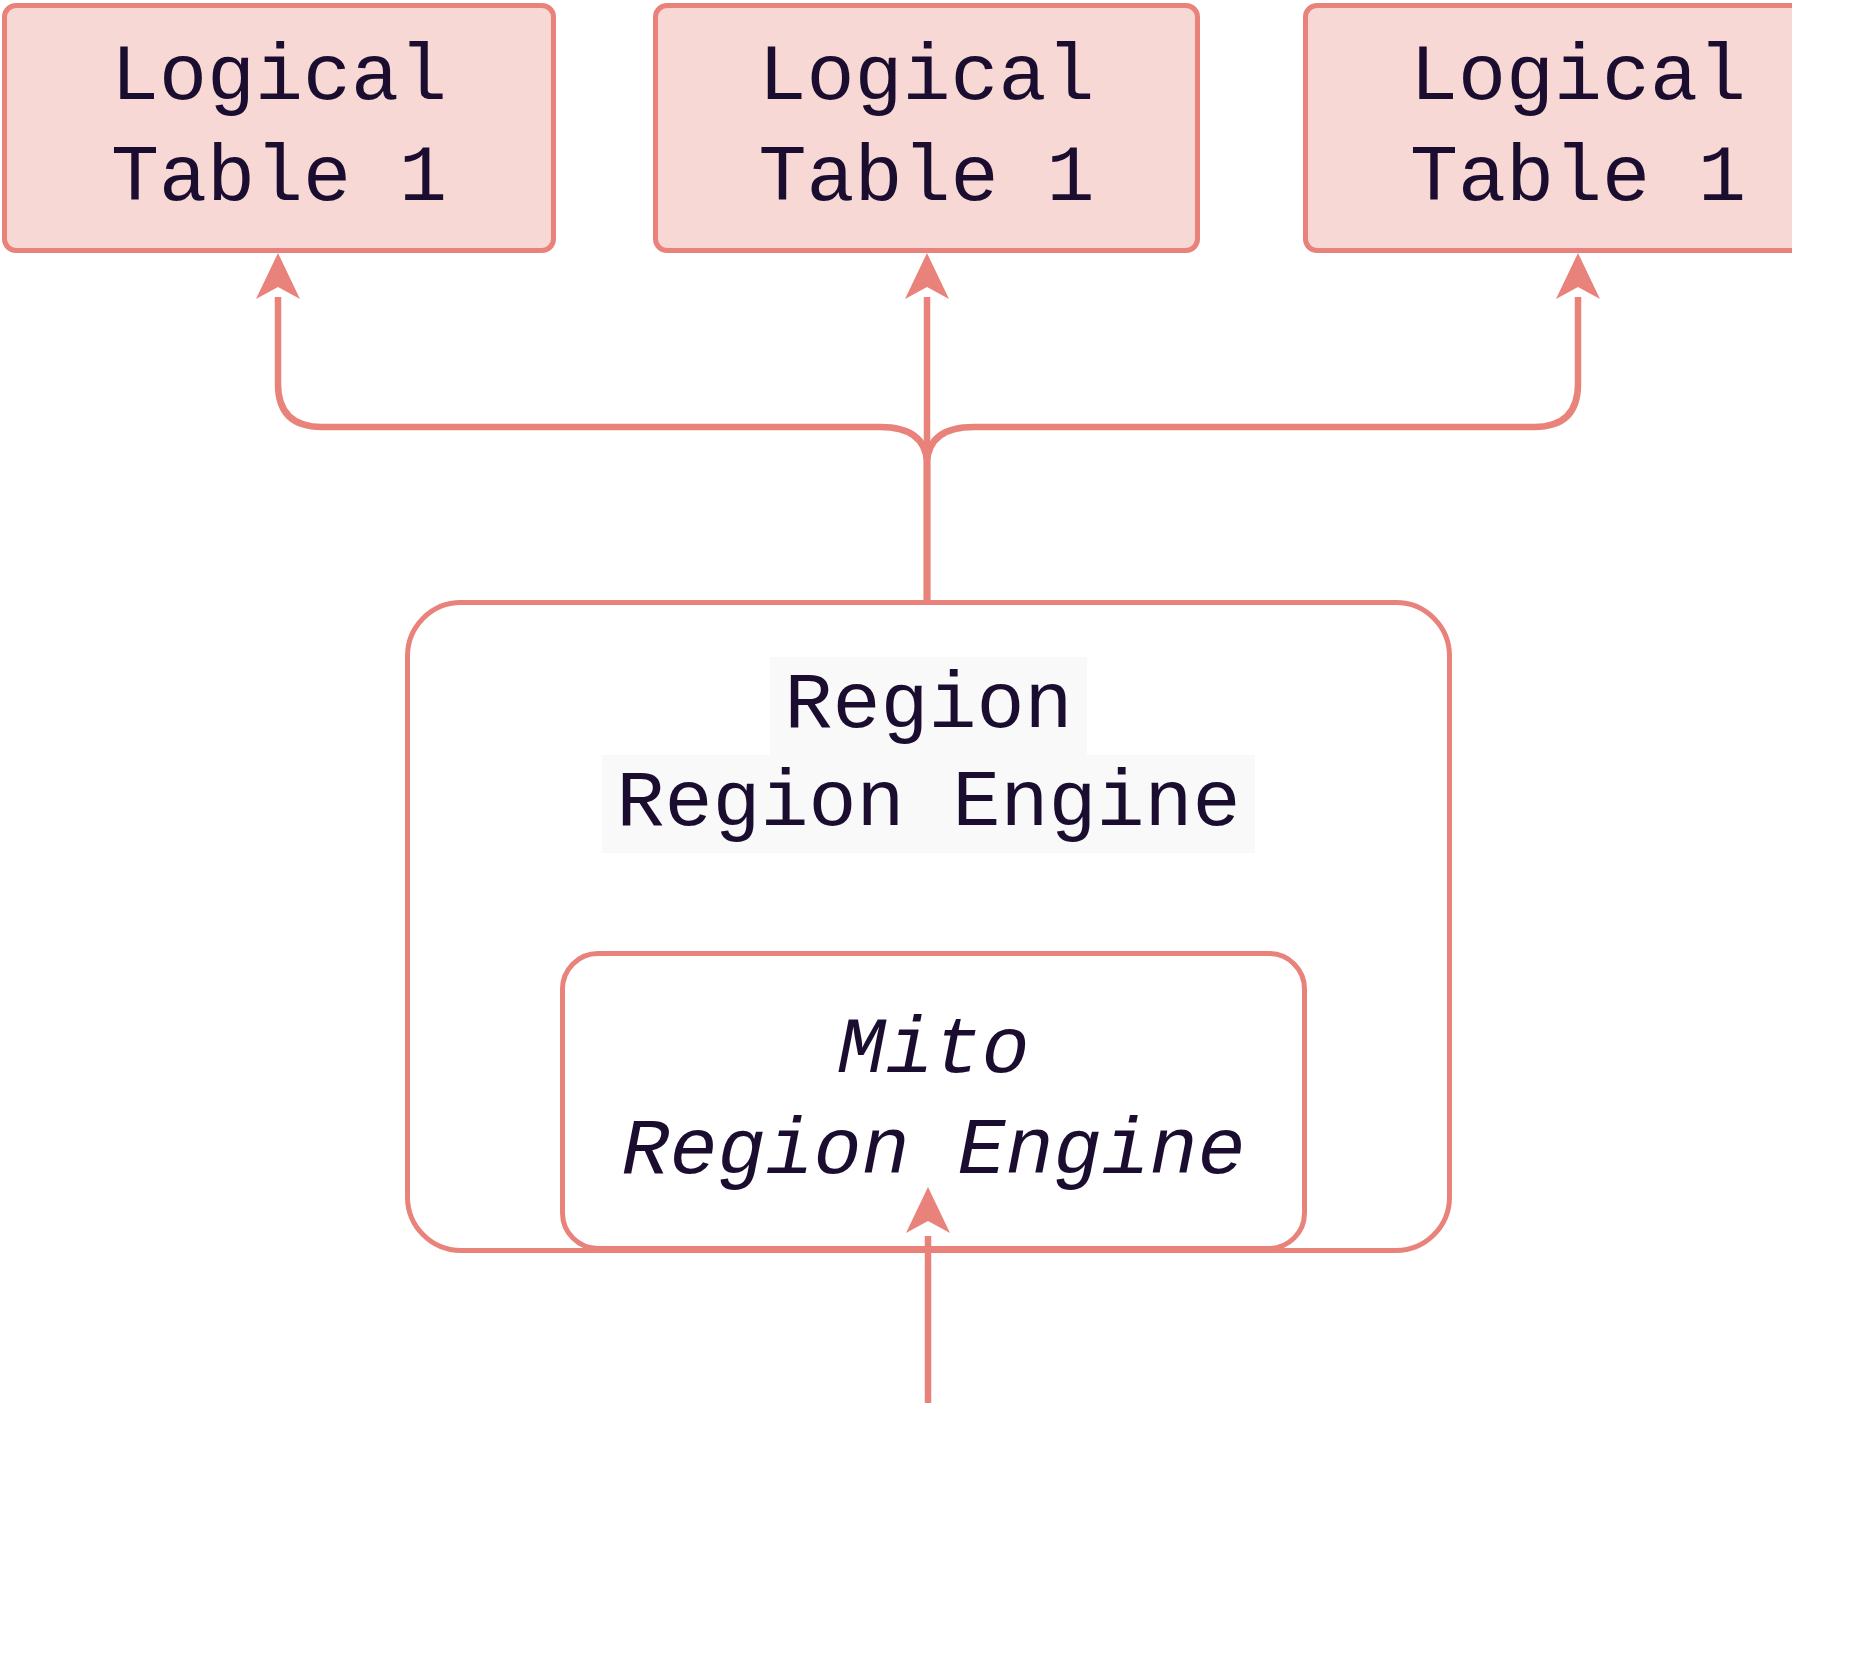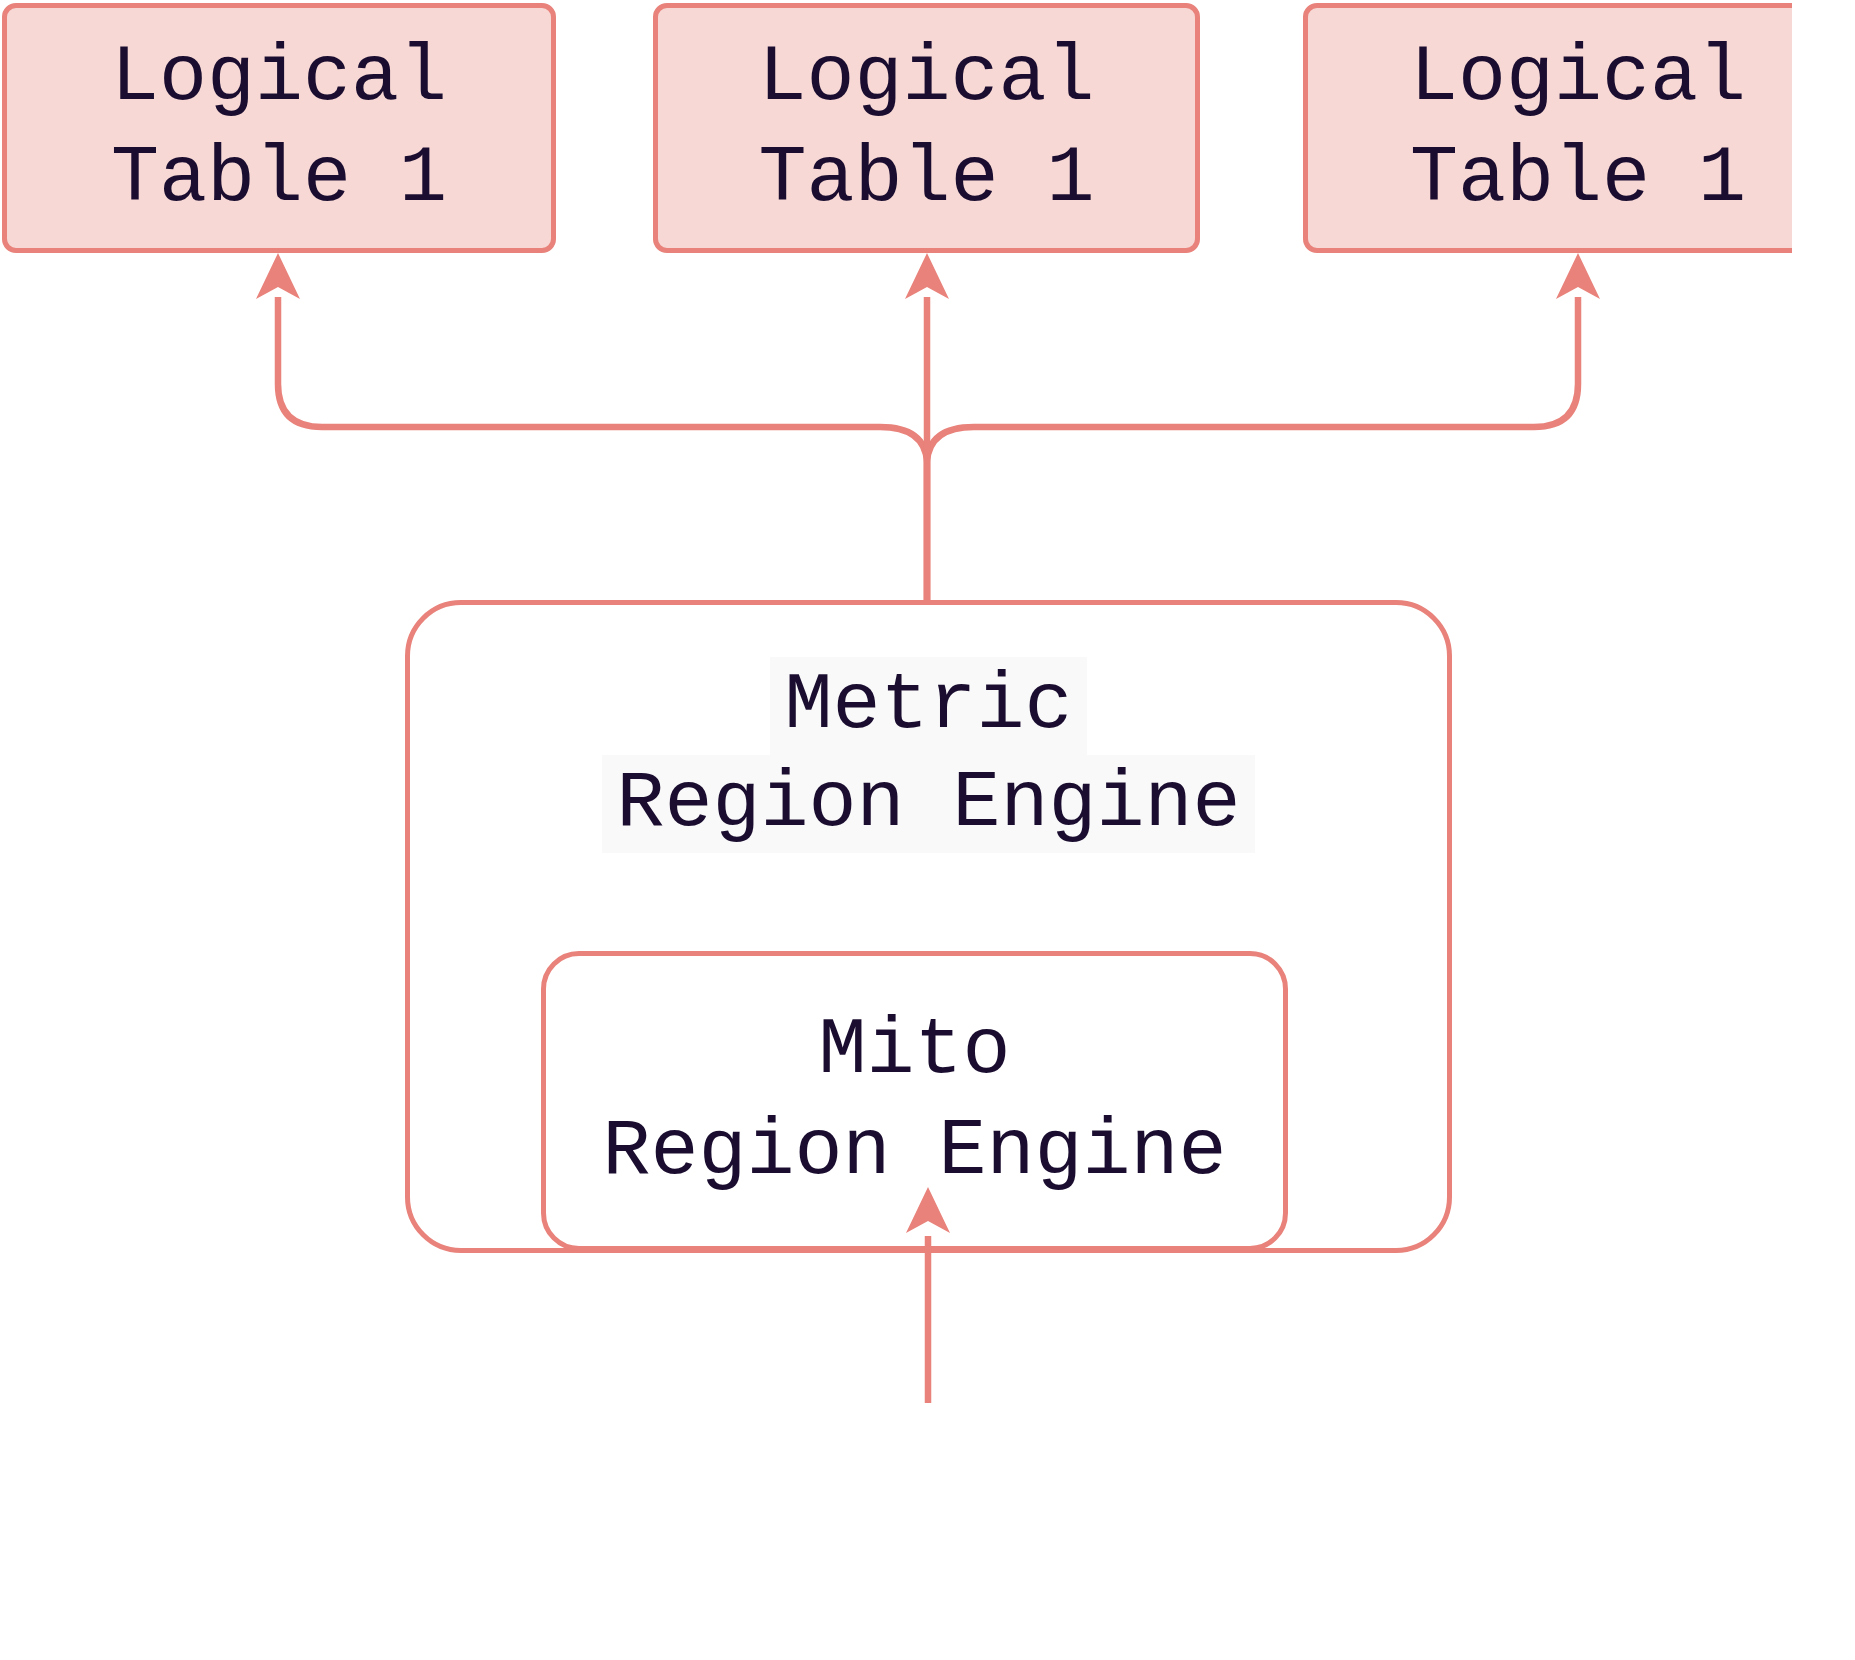--- a/index.html
+++ b/index.html
@@ -44,22 +44,23 @@
   .metric-label{
     margin-top:52px;display:flex;flex-direction:column;align-items:center;
   }
   .metric-label .line{
     background:var(--label-bg);
     line-height:98px;padding:0 14px;width:fit-content;
   }
 
   
   .mito{
-    left:541px;top:951px;width:747px;height:300px;
+    left:560px;top:951px;width:747px;height:300px;
     border-radius:38px;
+    font-style:italic;
   }
 
   
   .phys{left:617px;top:1405px;width:623px;height:247px;}
 
   .edges{position:absolute;left:0;top:0;z-index:5;}
   .edge{fill:none;stroke:var(--accent);stroke-width:6.5;}
   .arrowhead{fill:var(--accent);stroke:none;}
 </style>
 </head>
@@ -75,21 +76,21 @@
     <span class="line">Logical</span>
     <span class="line">Table 1</span>
   </div>
   <div class="node pink lt3">
     <span class="line">Logical</span>
     <span class="line">Table 1</span>
   </div>
 
   <div class="node white metric">
     <div class="metric-label">
-      <span class="line">Metric</span>
+      <span class="line">Region</span>
       <span class="line">Region Engine</span>
     </div>
   </div>
 
   <div class="node white mito">
     <span class="line">Mito</span>
     <span class="line">Region Engine</span>
   </div>
 
 

